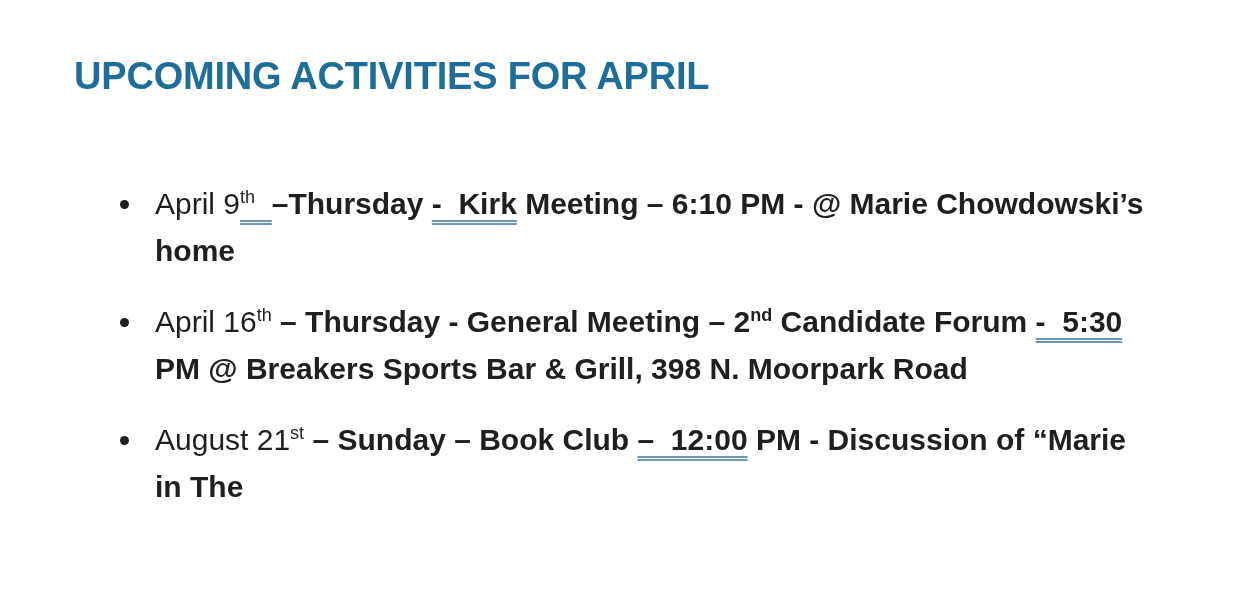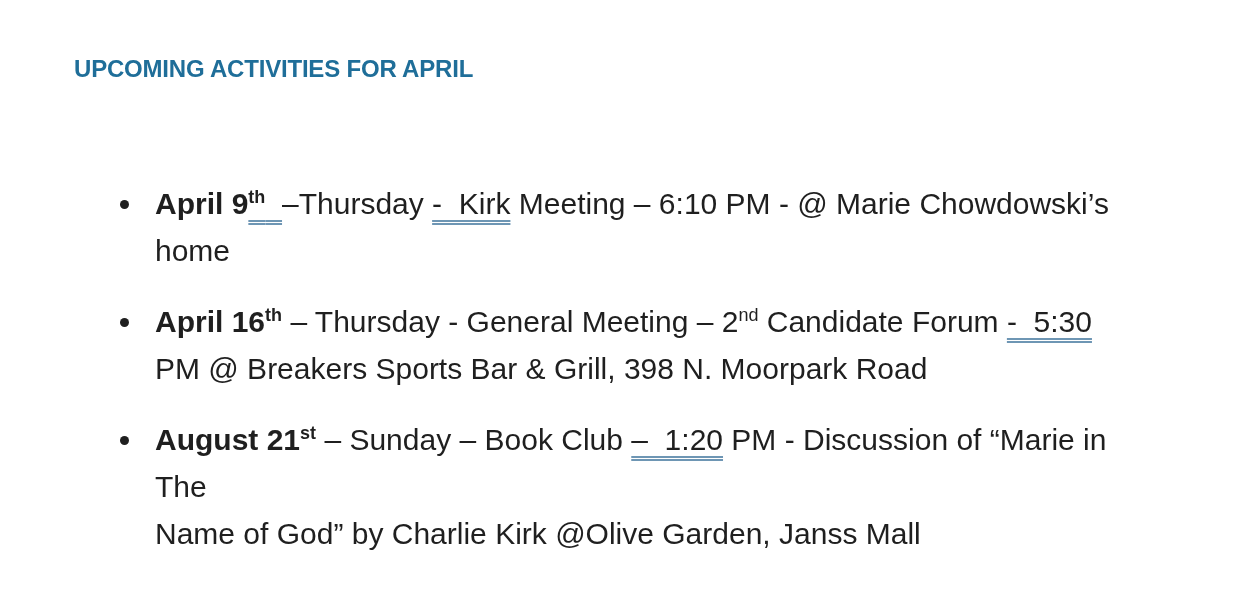--- a/index.html
+++ b/index.html
@@ -15,21 +15,21 @@
     background:#ffffff;
     overflow:hidden;
     font-family:"Liberation Sans","DejaVu Sans",sans-serif;
     color:var(--body-color);
   }
   .doc-heading{
     position:absolute;
     left:74px;
     top:55px;
     margin:0;
-    font-size:24px;
+    font-size:38px;
     font-weight:700;
     letter-spacing:-0.2px;
     color:var(--heading-color);
   }
   .activities{
     position:absolute;
     left:118px;
     top:180px;
     width:1040px;
     margin:0;
@@ -45,22 +45,22 @@
   }
   .bullet{
     position:absolute;
     left:2px;
     top:20px;
     width:9px;
     height:9px;
     border-radius:50%;
     background:var(--body-color);
   }
-  .seg{white-space:pre-wrap;}
-  .seg.b{font-weight:700;}
+  .seg{white-space:pre-wrap;font-weight:bold;}
+  .seg.b{font-weight:400;}
   .seg.gram{
     text-decoration-line:underline;
     text-decoration-style:double;
     text-decoration-color:var(--gram-color);
     text-decoration-thickness:1.5px;
     text-underline-offset:6px;
   }
   sup.sup{
     font-size:0.6em;
     line-height:0;
@@ -69,15 +69,15 @@
   }
 </style>
 </head>
 <body>
 
 <div class="doc">
   <h1 class="doc-heading">UPCOMING ACTIVITIES FOR APRIL</h1>
   <ul class="activities">
       <li><span class="bullet"></span><span class="seg b">April 9</span><span class="seg b gram"><sup class="sup">th</sup></span><span class="seg gram">  </span><span class="seg">–Thursday </span><span class="seg gram">-  Kirk</span><span class="seg"> Meeting – 6:10 PM - @ Marie Chowdowski’s</span><br><span class="seg">home</span></li>
       <li><span class="bullet"></span><span class="seg b">April 16</span><span class="seg b"><sup class="sup">th</sup></span><span class="seg"> – Thursday - General Meeting – 2</span><span class="seg"><sup class="sup">nd</sup></span><span class="seg"> Candidate Forum </span><span class="seg gram">-  5:30</span><br><span class="seg">PM @ Breakers Sports Bar &amp; Grill, 398 N. Moorpark Road</span></li>
-      <li><span class="bullet"></span><span class="seg b">August 21</span><span class="seg b"><sup class="sup">st</sup></span><span class="seg"> – Sunday – Book Club </span><span class="seg gram">–  1:20</span><span class="seg"> PM - Discussion of “Marie in The</span><br><span class="seg">Name of God” by Charlie Kirk @Olive Garden, Janss Mall</span></li>
+      <li><span class="bullet"></span><span class="seg b">August 21</span><span class="seg b"><sup class="sup">st</sup></span><span class="seg"> – Sunday – Book Club </span><span class="seg gram">–  12:00</span><span class="seg"> PM - Discussion of “Marie in The</span><br></li>
     </ul>
 </div>
 
 </body></html>

